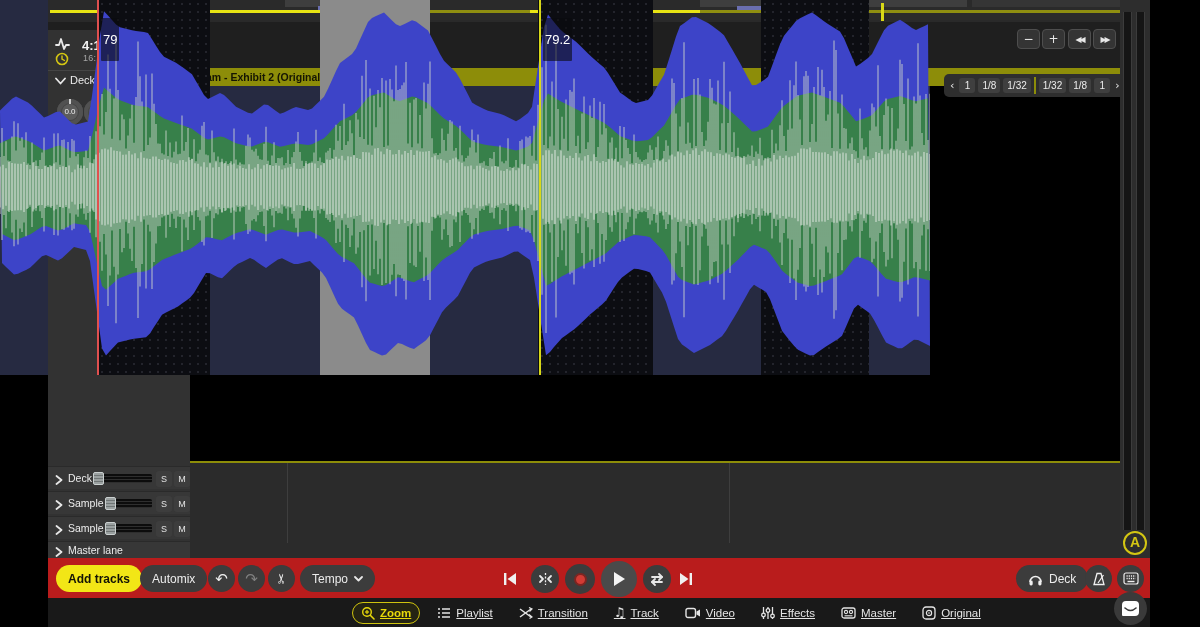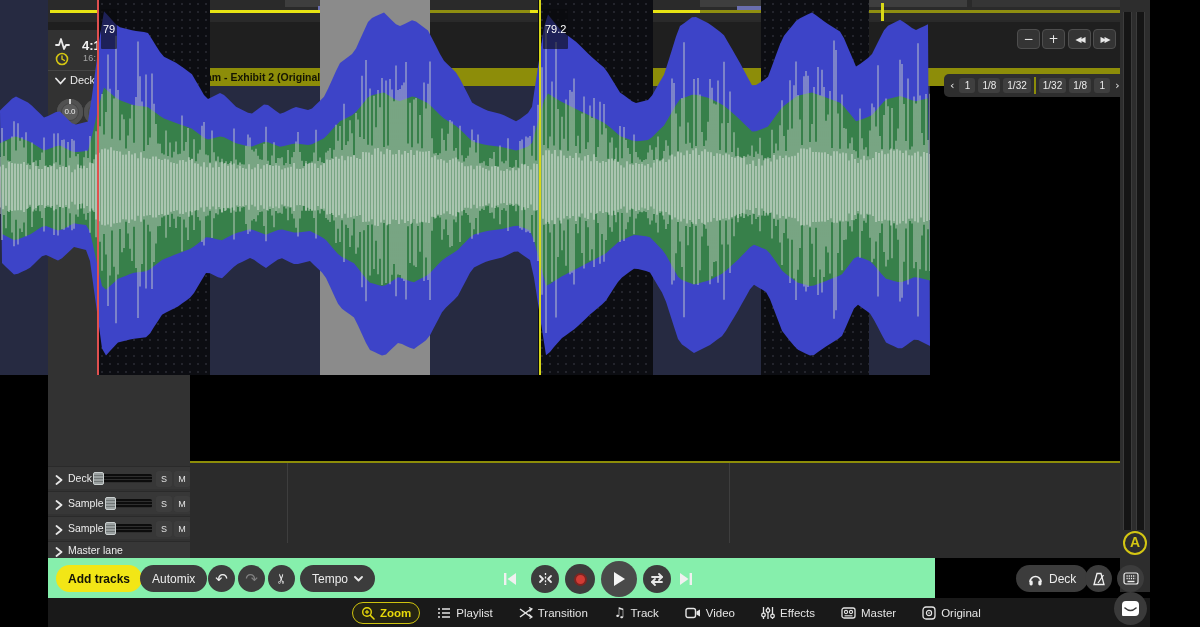--- a/index.html
+++ b/index.html
@@ -53,41 +53,41 @@
   .grid-div { width:2px; height:17px; background:#8d8d09; }
   .grid-chev { color:#ececec; font-size:11px; padding:0 2px; cursor:pointer; }
 
   
   #wave { left:190px; top:86px; width:930px; height:375px; background:#262a41; overflow:hidden; cursor:text; }
   .band { position:absolute; top:0; height:375px; }
   .band.black { background-color:#0c0d12; background-image:radial-gradient(#23242c 0.8px, transparent 0.9px); background-size:8px 8px; }
   .band.gray { background-color:#8b8b8b; }
   #wave-svg { position:absolute; left:0; top:0; }
   .vline { position:absolute; top:0; width:2px; height:375px; }
-  .beat-chip { position:absolute; top:9px; font-size:11px; color:#fff; background:rgba(10,10,14,.6); padding:14px 2px; border-radius:1px; }
+  .beat-chip { position:absolute; top:18px; font-size:13px; color:#fff; background:rgba(10,10,14,.6); padding:14px 2px; border-radius:1px; }
   #wave-bottom { left:190px; top:461px; width:930px; height:2px; background:#8d8d09; }
   #below-wave { left:190px; top:463px; width:930px; height:95px; background:#2b2b2b; }
   .below-line { position:absolute; top:0; width:1px; height:80px; background:#3e3e3e; }
 
   
   #right-panel { left:1120px; top:0; width:30px; height:592px; background:#2d2d2d; }
   .vtrack { position:absolute; top:12px; width:9px; height:518px; background:#151515; border-left:1px solid #3c3c3c; border-right:1px solid #3c3c3c; cursor:pointer; }
   #logo-a { position:absolute; left:3px; top:531px; width:24px; height:24px; border:2.5px solid #d4c613; border-radius:50%; color:#d4c613; font-size:14px; font-weight:bold; text-align:center; line-height:19px; }
 
   
-  #toolbar { left:48px; top:558px; width:887px; height:40px; background:#86efac; }
+  #toolbar { left:48px; top:558px; width:1102px; height:40px; background:#b91c1c; }
   .pill { position:absolute; top:7px; height:27px; border-radius:14px; background:#3c3c3c; color:#ececec; font-size:12px; display:flex; align-items:center; justify-content:center; gap:6px; cursor:pointer; padding:0 12px; }
   .pill.yellow { background:#f2e616; color:#131306; font-weight:bold; }
   .circ { position:absolute; border-radius:50%; background:#3c3c3c; display:flex; align-items:center; justify-content:center; cursor:pointer; }
   .ghost { position:absolute; display:flex; align-items:center; justify-content:center; cursor:pointer; }
 
   
   #tabbar { left:48px; top:598px; width:1102px; height:29px; background:#191919; }
   #tab-row { position:absolute; left:304px; top:3px; height:23px; display:flex; align-items:center; gap:8px; }
-  .tab { display:flex; align-items:center; gap:5px; color:#e4e4e4; font-size:11.5px; padding:3px 8px; border-radius:12px; border:1px solid transparent; cursor:pointer; white-space:nowrap; }
+  .tab { display:flex; align-items:center; gap:5px; color:#e4e4e4; font-size:11.5px; padding:3px 8px; border-radius:12px; border:1px solid transparent; cursor:pointer; white-space:nowrap;text-decoration:underline; }
   .tab.active { color:#e8d90a; border-color:#cfc40e; background:rgba(60,56,8,.35); font-weight:bold; }
 
   #chat-btn { left:1114px; top:592px; width:33px; height:33px; border-radius:50%; background:#3a3a3a; display:flex; align-items:center; justify-content:center; cursor:pointer; z-index:5; }
   #chat-bubble { width:17px; height:15px; background:#fff; border-radius:4px 4px 4px 1px; position:relative; }
   #chat-bubble svg { position:absolute; left:2px; top:6px; }
   svg { display:block; }
 </style>
 </head>
 <body>
 

